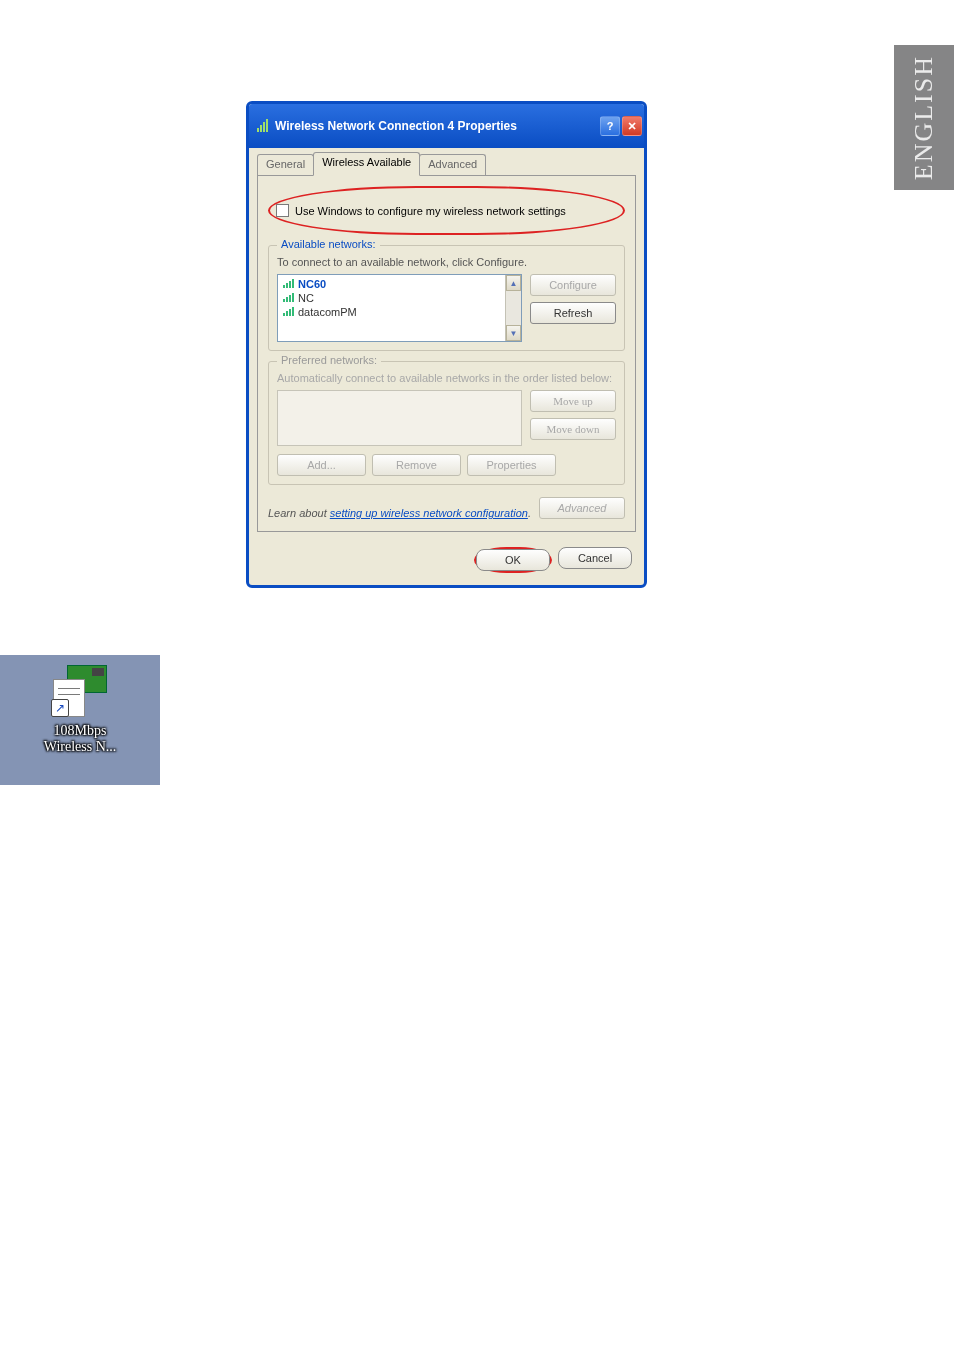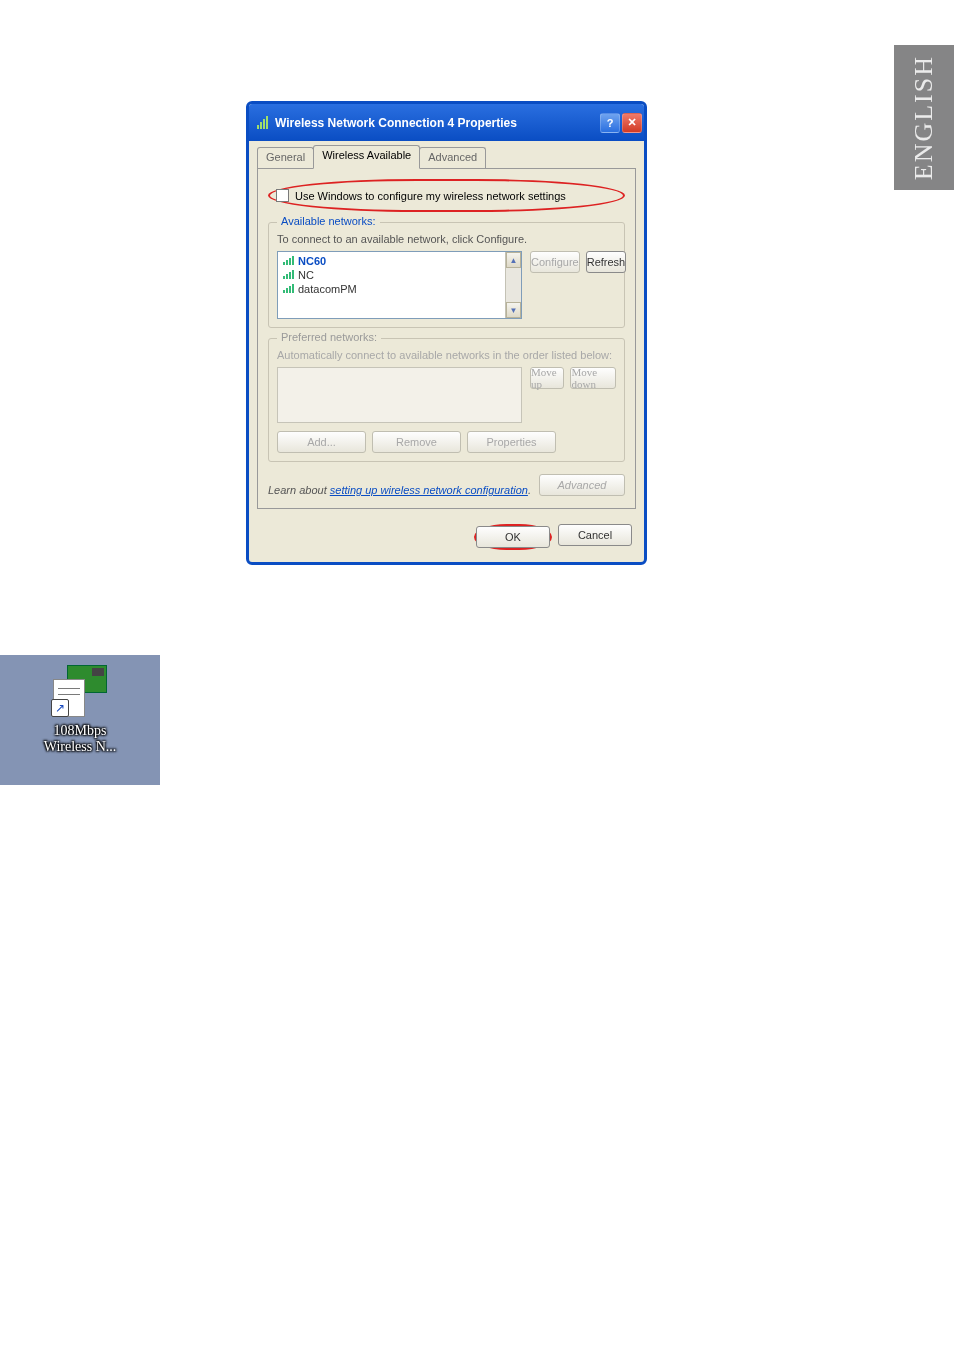--- a/index.html
+++ b/index.html
@@ -4,66 +4,66 @@
   <style>
     * { box-sizing: border-box; }
     body { margin: 0; width: 954px; height: 1351px; background: #fff; font-family: Tahoma, sans-serif; font-size: 11px; }
 
     
     .side-tab { position: absolute; right: 0; top: 45px; width: 60px; height: 145px; background: #858586; color: #ebebeb; display: flex; align-items: center; justify-content: center; }
     .side-tab span { writing-mode: vertical-rl; transform: rotate(180deg); font-family: "Times New Roman", serif; font-size: 26px; letter-spacing: 2px; }
 
     
     .dialog { position: absolute; left: 246px; top: 101px; width: 401px; background: #ece9d8; border: 3px solid #0a4dc3; border-radius: 6px; overflow: hidden; }
-    .titlebar { height: 37px; background: linear-gradient(#2a6fe0, #0a4dc3); display: flex; align-items: center; padding: 0 2px 0 6px; }
+    .titlebar { height: 44px; background: linear-gradient(#2a6fe0, #0a4dc3); display: flex; align-items: center; padding: 0 2px 0 6px; }
     .titlebar-icon { width: 16px; height: 16px; margin-right: 4px; display:flex; align-items:flex-end; }
     .titlebar-icon svg { width:16px; height:16px; }
     .titlebar-title { color: #fff; font-weight: bold; font-size: 12px; flex: 1; }
     .title-btn { width: 20px; height: 20px; margin-left: 2px; border-radius: 3px; display:flex; align-items:center; justify-content:center; border:1px solid #fff3; }
     .help-btn { background: linear-gradient(#6fa3ef,#2a6fe0); color:#fff; font-weight:bold; }
     .close-btn { background: linear-gradient(#f07a6a,#d13a24); color:#fff; font-weight:bold; }
 
     .tabstrip { display:flex; padding: 6px 8px 0 8px; height: 28px; }
     .tab { height: 22px; padding: 3px 8px 0 8px; border: 1px solid #999; border-bottom: none; border-top-left-radius:3px; border-top-right-radius:3px; margin-right:-1px; background:#ece9d8; color:#666; }
     .tab.active { background:#ece9d8; color:#000; position:relative; z-index:2; border-bottom:1px solid #ece9d8; margin-top:-2px; height:24px; }
     .tabpanel { border:1px solid #999; margin:0 8px 8px 8px; background:#ece9d8; position:relative; top:-1px; padding:10px 10px 12px 10px; }
 
-    .chk-row { display:flex; align-items:center; padding:8px 6px; border:2px solid #d22; border-radius: 50%/60%; }
+    .chk-row { display:flex; align-items:center; padding:16px 6px; border:2px solid #d22; border-radius: 50%/60%; }
     .chk { width:13px; height:13px; border:1px solid #7a7a7a; background:#fff; margin-right:6px; }
 
     .group { border:1px solid #c8c4b4; border-radius:3px; margin-top:10px; padding:8px; position:relative; }
     .group-legend { position:absolute; top:-8px; left:8px; background:#ece9d8; padding:0 4px; color:#0a4dc3; }
     .group-legend.gray { color:#9a9a9a; }
     .group p { margin:2px 0 6px 0; color:#555; }
     .group p.gray { color:#a8a8a8; }
 
     .net-list-wrap { display:flex; gap:8px; }
     .net-list { flex:1; border:1px solid #7f9db9; background:#fff; height:68px; display:flex; }
     .net-items { flex:1; padding:2px; }
     .net-item { display:flex; align-items:center; padding:1px 2px; gap:2px; color:#333; }
     .net-item.sel { color:#0a4dc3; font-weight:bold; }
     .sig-icon { width:14px; height:10px; }
     .scroll { width:16px; background:#e9e7df; border-left:1px solid #c4c2b5; display:flex; flex-direction:column; justify-content:space-between; }
     .scroll-btn { height:16px; background:linear-gradient(#f5f4ee,#ded9c7); border:1px solid #b7b29a; font-size:8px; color:#5470b6; display:flex; align-items:center; justify-content:center; }
-    .btn-col { display:flex; flex-direction:row; gap:6px; width:86px; }
+    .btn-col { display:flex; flex-direction:column; gap:6px; width:86px; }
     .xp-btn { height:22px; border:1px solid #8a8a8a; border-radius:3px; background:linear-gradient(#fefefe,#e8e6db); color:#333; display:flex; align-items:center; justify-content:center; }
     .xp-btn.disabled { color:#a8a8a8; border-color:#c0beb1; }
 
     .pref-list-wrap { display:flex; gap:8px;font-family:Liberation Serif, serif; }
     .pref-list { flex:1; border:1px solid #c6c4b8; background:#f3f1e9; height:56px; }
 
     .pref-btn-row { display:flex; gap:6px; margin-top:8px; }
     .pref-btn-row .xp-btn { width:89px; }
 
     .learn-row { display:flex; gap:2px; align-items:flex-end; margin-top:12px;font-style:italic; }
     .learn { flex:1; color:#555; }
     .learn a { color:#0a4dc3; text-decoration:underline; cursor:pointer; }
 
     .dlg-buttons { display:flex; justify-content:flex-end; gap:6px; padding:6px 12px 12px 12px; }
-    .dlg-buttons .xp-btn { width:74px; }
+    .dlg-buttons .xp-btn { width:74px;border-radius:8px; }
     .ok-circle { border:2px solid #d22; border-radius:50%/60%; padding:0; }
 
     
     .desk-icon { position: absolute; left: 0; top: 655px; width: 160px; height: 130px; background:#8494b4; display:flex; flex-direction:column; align-items:center; justify-content:flex-start; padding-top:10px; }
     .desk-icon .ico-box { width:62px; height:52px; position:relative; margin-bottom:6px; }
     .desk-icon .card { position:absolute; right:4px; top:0; width:40px; height:28px; background:#2e8b2e; border:1px solid #063; }
     .desk-icon .card::after { content:""; position:absolute; right:2px; top:2px; width:12px; height:8px; background:#444; }
     .desk-icon .sheet { position:absolute; left:4px; top:14px; width:32px; height:38px; background:#fff; border:1px solid #888; }
     .desk-icon .sheet::before,.desk-icon .sheet::after{ content:""; position:absolute; left:4px; right:4px; height:1px; background:#7a7a7a; }
     .desk-icon .sheet::before{ top:8px; } .desk-icon .sheet::after{ top:14px; }

